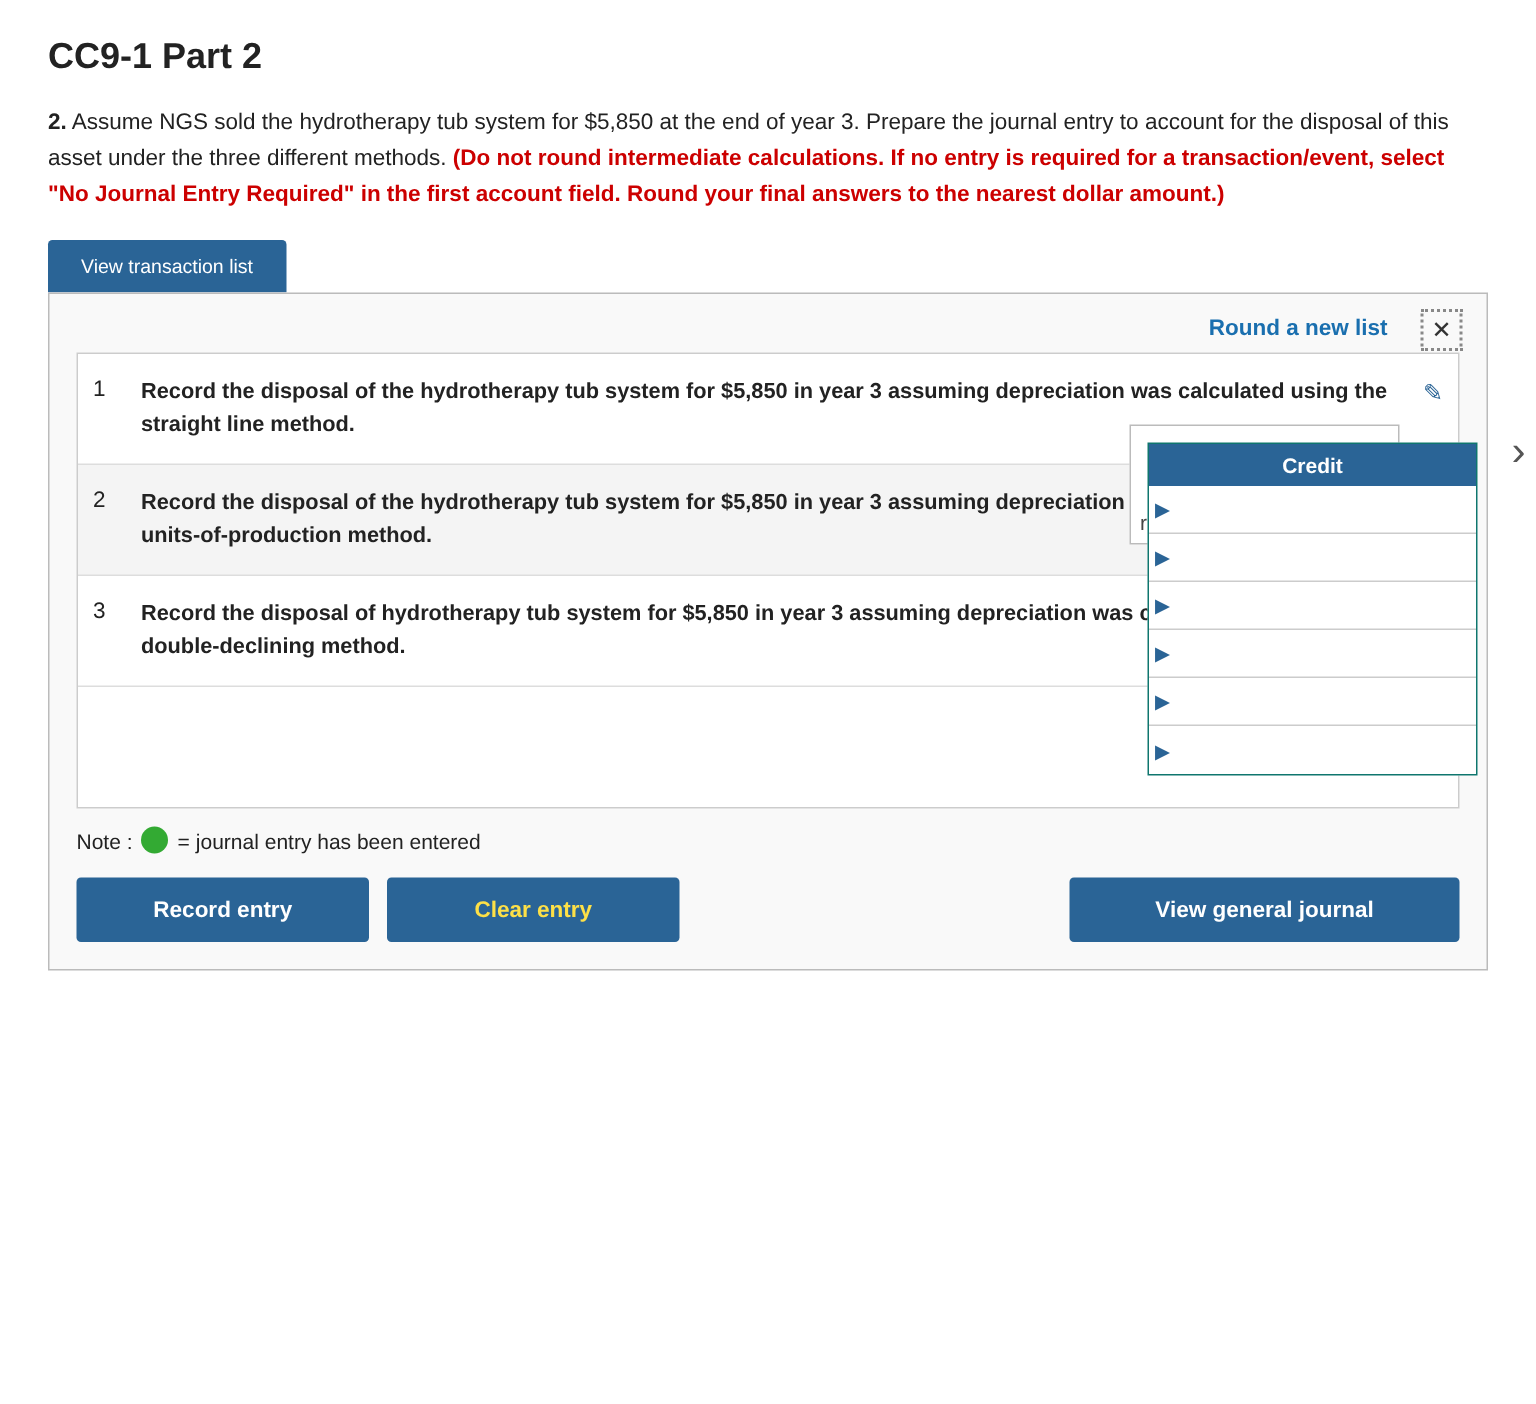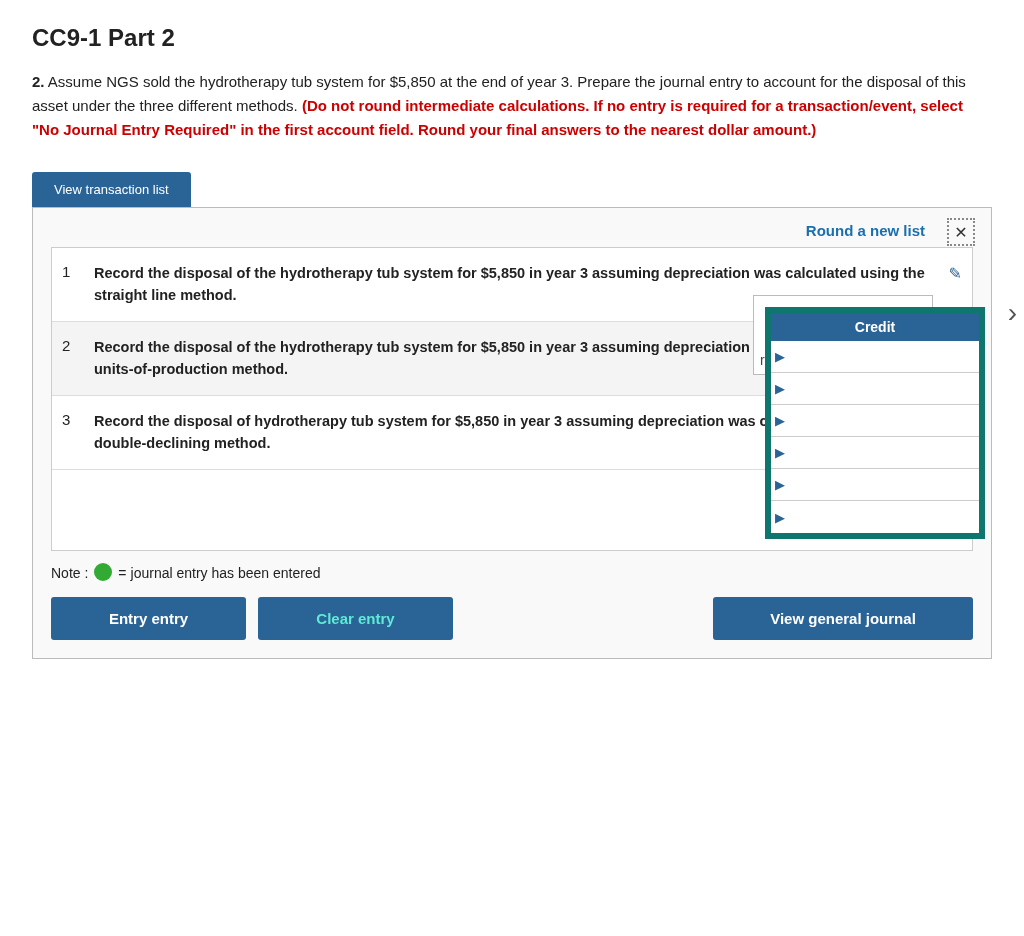--- a/index.html
+++ b/index.html
@@ -12,21 +12,21 @@
       width: 1024px;
       min-height: 936px;
     }
     .page-title {
       font-size: 24px;
       font-weight: bold;
       margin-bottom: 18px;
       color: #222;
     }
     .question-block {
-      margin-bottom: 30px;
+      margin-bottom: 18px;
       line-height: 1.6;
     }
     .question-number {
       font-weight: bold;
     }
     .red-text {
       color: #c00;
       font-weight: bold;
     }
     .view-transaction-btn {
@@ -117,21 +117,21 @@
       font-size: 16px;
       flex-shrink: 0;
     }
     
     .journal-form-panel {
       position: absolute;
       right: -12px;
       top: 60px;
       width: 220px;
       background: #fff;
-      border: 6px solid #0f766e;
+      border: 1px solid #0f766e;
       z-index: 10;
     }
     .journal-form-panel .jf-header {
       background: #2a6496;
       color: #fff;
       text-align: center;
       padding: 6px 0;
       font-size: 14px;
       font-weight: bold;
     }
@@ -206,21 +206,21 @@
       padding: 13px 0;
       width: 195px;
       font-size: 15px;
       font-weight: bold;
       cursor: pointer;
       border-radius: 3px;
       margin-right: 12px;
     }
     .btn-clear {
       background: #2a6496;
-      color: #5eead4;
+      color: #fde047;
       border: none;
       padding: 13px 0;
       width: 195px;
       font-size: 15px;
       font-weight: bold;
       cursor: pointer;
       border-radius: 3px;
       margin-right: 12px;
     }
     .btn-view-journal {
@@ -330,21 +330,21 @@
       </div>
 
       <div class="note-row">
         <span>Note :</span>
         <span class="green-dot"></span>
         <span>=</span>
         <span style="margin-left:4px;">journal entry has been entered</span>
       </div>
 
       <div class="buttons-row">
-        <button class="btn-record">Entry entry</button>
+        <button class="btn-record">Record entry</button>
         <button class="btn-clear">Clear entry</button>
         <button class="btn-view-journal">View general journal</button>
       </div>
 
     </div>
   </div>
 </div>
 
 
 

